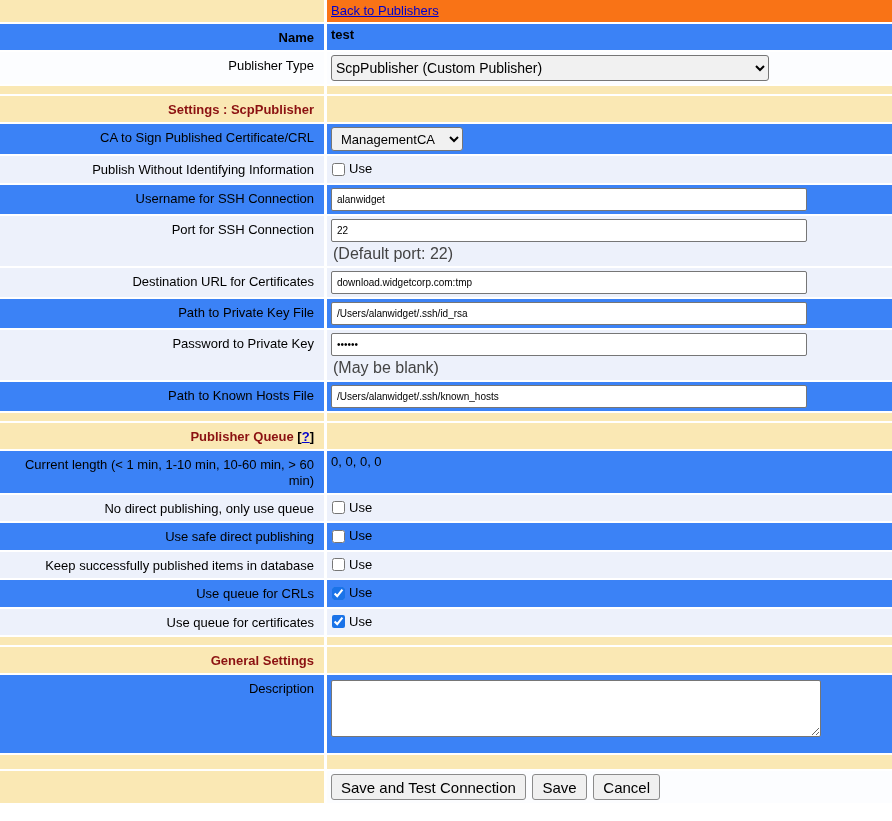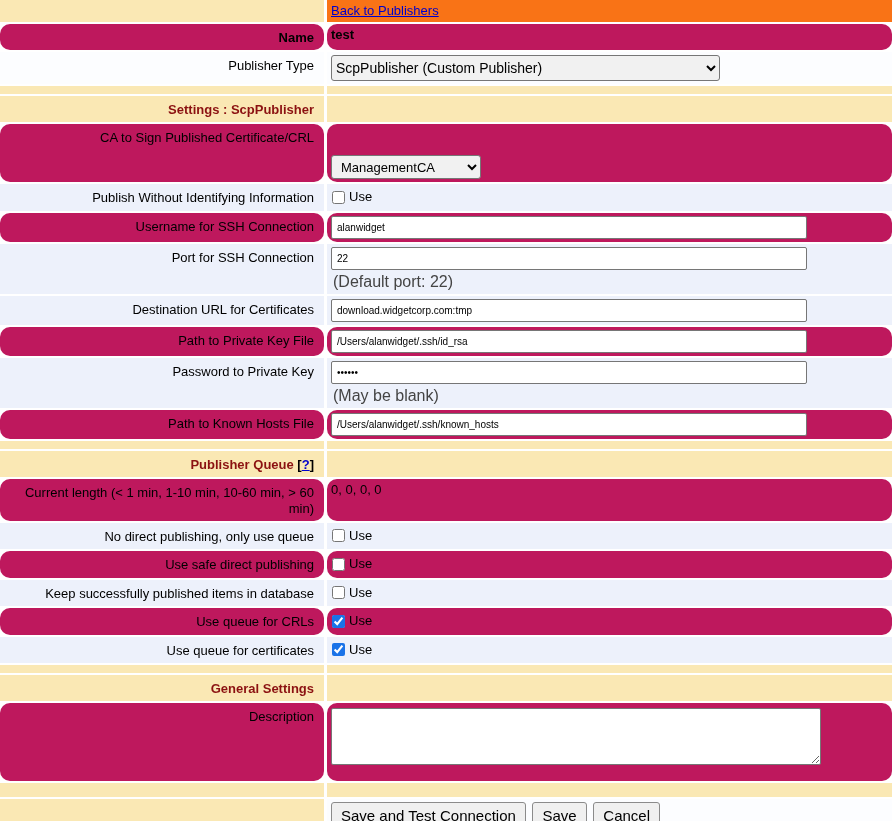--- a/index.html
+++ b/index.html
@@ -9,21 +9,21 @@
     font-family:"Liberation Sans", sans-serif; color:#000;
   }
   table.main {
     border-collapse:separate; border-spacing:3px 2px;
     width:898px; margin:-2px 0 0 -3px; table-layout:fixed;
   }
   td { vertical-align:top; }
   td.c1 { text-align:right; padding:6px 10px 4px 4px; font-size:13px; line-height:16px; }
   td.c2 { padding:3px 4px 3px 4px; font-size:13px; line-height:16px; }
 
-  tr.dark  td { background:#be185d;border-radius:10px; }
+  tr.dark  td { background:#3b82f6; }
   tr.light td { background:#edf1fb; }
   tr.white td { background:#fcfdff; }
   tr.header td { background:#fae8b4; }
   td.yellow { background:#fae8b4; }
   tr.sep td { background:#fae8b4; height:8px; padding:0; }
   tr.sep-tall td { background:#fae8b4; height:14px; padding:0; }
 
   .section-header { color:#8b1111; font-weight:bold; font-size:13px; }
   .bracket { color:#000; }
   .bold14 { font-weight:bold; font-size:14px; }
@@ -34,22 +34,22 @@
 
   input[type="text"], input[type="password"] {
     width:476px; height:23px; padding:1px 5px;
     border:1px solid #767676; border-radius:2px;
     font-family:inherit; font-size:10px; background:#fff;
   }
   select {
     font-family:inherit; background:#f1f1f1;
     border:1px solid #767676; border-radius:3px;
   }
-  select.wide  { width:389px; height:26px; font-size:14px; }
-  select.small { width:150px; height:24px; font-size:13px; padding:1px 5px;margin-top:28px; }
+  select.wide  { width:438px; height:26px; font-size:14px; }
+  select.small { width:132px; height:24px; font-size:13px; padding:1px 5px; }
 
   .note { display:block; font-size:16px; color:#444; margin:4px 0 1px 2px; }
 
   label.cb { display:inline-flex; align-items:center; padding-top:2px; }
   input[type="checkbox"] {
     width:13px; height:13px; margin:0 4px 0 1px;
     accent-color:#1a73e8;
   }
 
   textarea {

